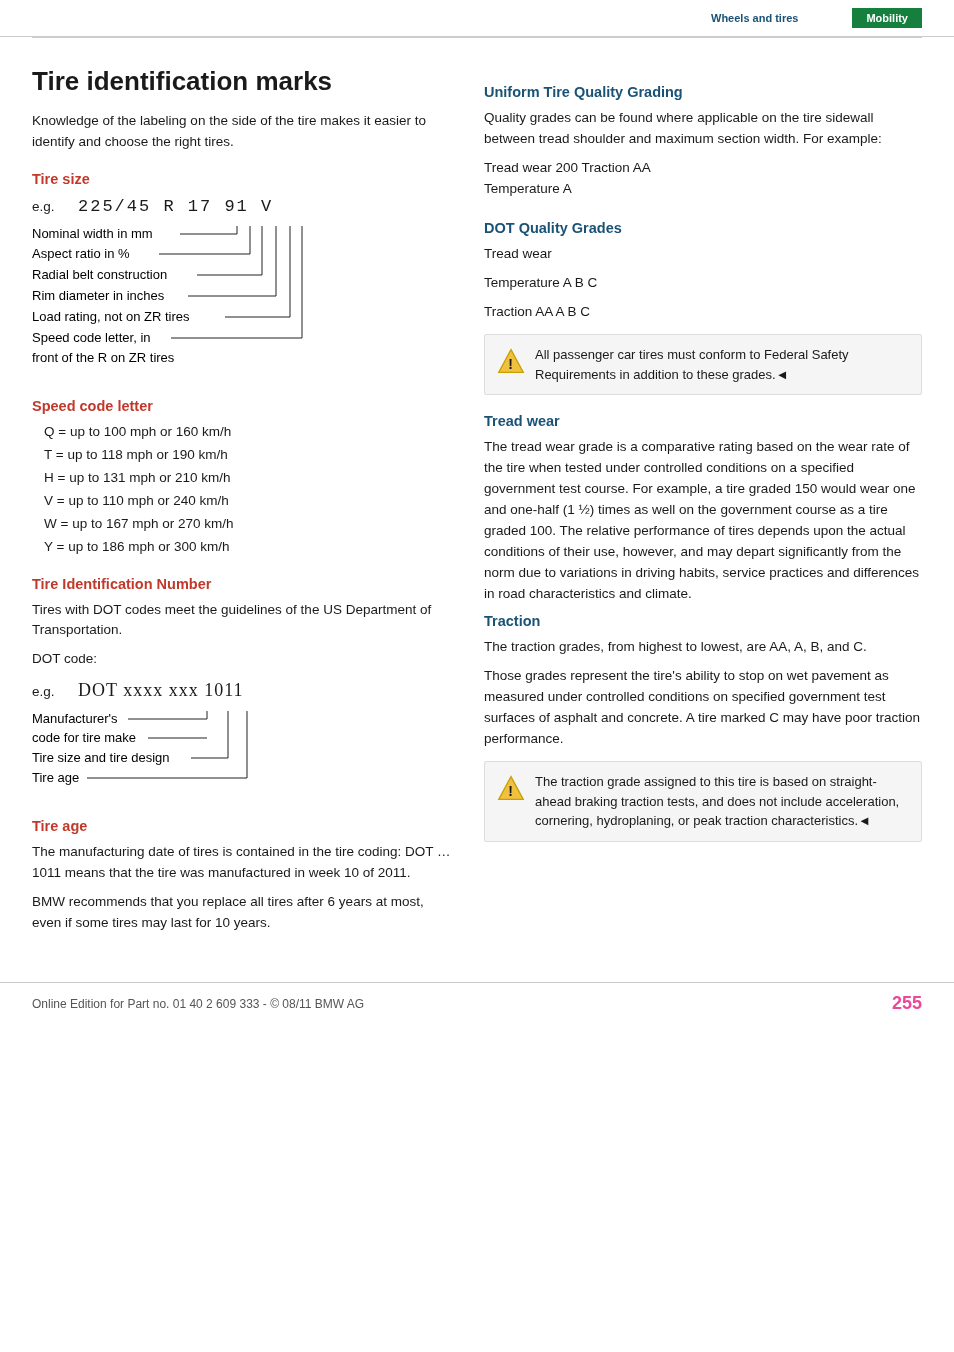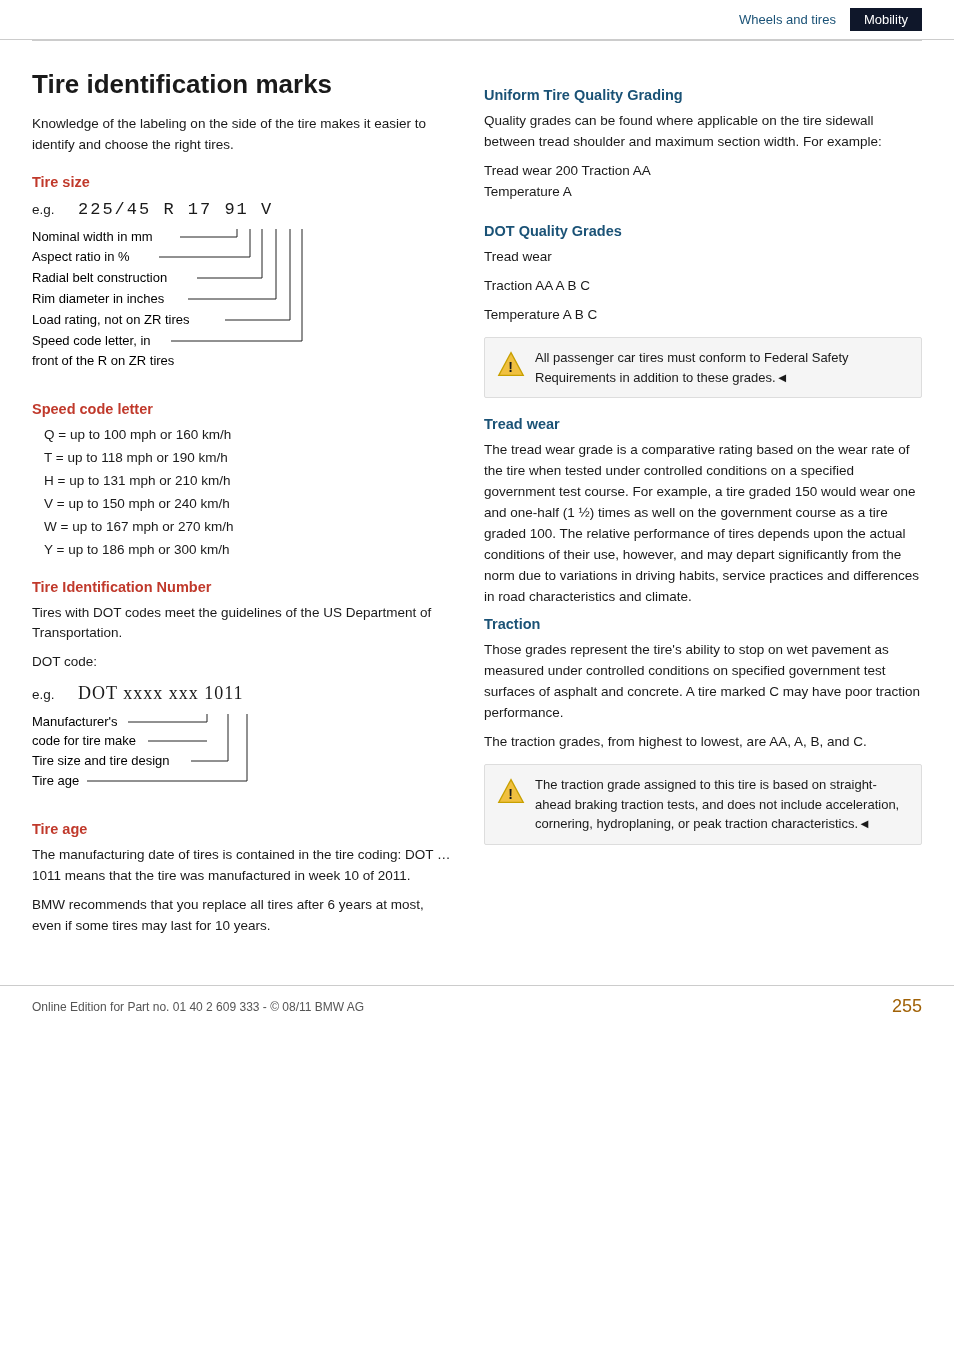--- a/index.html
+++ b/index.html
@@ -24,27 +24,29 @@
       align-items: center;
       padding: 8px 32px 8px 32px;
       border-bottom: 1px solid #ccc;
     }
     .header-nav {
       display: flex;
       gap: 0;
     }
     .header-nav-item {
       padding: 4px 14px;
-      font-size: 13px;
+      font-size: 11px;
       color: #1a5276;
       cursor: pointer;
+      font-weight: bold;
     }
     .header-nav-item.active {
-      background: #0f172a;
+      background: #15803d;
       color: #fff;
+      margin-left: 40px;
     }
     
     .main-content {
       display: flex;
       padding: 28px 32px 20px 32px;
       gap: 32px;
     }
     .left-col {
       flex: 0 0 420px;
       max-width: 420px;
@@ -119,22 +121,22 @@
       justify-content: space-between;
       align-items: center;
       padding: 10px 32px;
       font-size: 12px;
       color: #555;
       margin-top: 20px;
       gap: 21px;
     }
     .footer-page-num {
       font-size: 18px;
-      font-weight: normal;
-      color: #a16207;
+      font-weight: bold;
+      color: #ec4899;
     }
     
     .top-divider {
       border: none;
       border-top: 1.5px solid #ccc;
       margin: 0 32px;
     }
   </style>
 </head>
 <body>
@@ -193,21 +195,21 @@
             <text x="0" y="140" font-size="13" font-family="Arial">front of the R on ZR tires</text>
           </svg>
         </div>
       </div>
 
       <div class="section-title">Speed code letter</div>
       <div class="speed-list">
         <p>Q = up to 100 mph or 160 km/h</p>
         <p>T = up to 118 mph or 190 km/h</p>
         <p>H = up to 131 mph or 210 km/h</p>
-        <p>V = up to 150 mph or 240 km/h</p>
+        <p>V = up to 110 mph or 240 km/h</p>
         <p>W = up to 167 mph or 270 km/h</p>
         <p>Y = up to 186 mph or 300 km/h</p>
       </div>
 
       <div class="section-title">Tire Identification Number</div>
       <p>Tires with DOT codes meet the guidelines of the US Department of Transportation.</p>
       <p>DOT code:</p>
 
       <div class="dot-block">
         <div style="display:flex; align-items:baseline; gap:8px; margin-bottom:6px;">
@@ -243,37 +245,37 @@
 
     <div class="right-col">
 
       <div class="section-title blue">Uniform Tire Quality Grading</div>
       <p>Quality grades can be found where applicable on the tire sidewall between tread shoulder and maximum section width. For example:</p>
       <p style="white-space:pre-line;">Tread wear 200 Traction AA
 Temperature A</p>
 
       <div class="section-title blue" style="margin-top:20px;">DOT Quality Grades</div>
       <p>Tread wear</p>
+      <p>Temperature A B C</p>
       <p>Traction AA A B C</p>
-      <p>Temperature A B C</p>
 
       <div class="warning-box">
         <svg class="warning-icon" viewBox="0 0 32 32">
           <polygon points="16,3 30,29 2,29" fill="#f0c040" stroke="#c8a000" stroke-width="1.5"></polygon>
           <text x="15.5" y="25" font-size="16" font-weight="bold" text-anchor="middle" fill="#1a1a1a">!</text>
         </svg>
         <span class="warning-text">All passenger car tires must conform to Federal Safety Requirements in addition to these grades.◄</span>
       </div>
 
       <div class="section-title blue">Tread wear</div>
       <p>The tread wear grade is a comparative rating based on the wear rate of the tire when tested under controlled conditions on a specified government test course. For example, a tire graded 150 would wear one and one-half (1 ½) times as well on the government course as a tire graded 100. The relative performance of tires depends upon the actual conditions of their use, however, and may depart significantly from the norm due to variations in driving habits, service practices and differences in road characteristics and climate.</p>
 
       <div class="section-title blue" style="margin-top:0;">Traction</div>
+      <p>The traction grades, from highest to lowest, are AA, A, B, and C.</p>
       <p style="margin-top:8px;">Those grades represent the tire's ability to stop on wet pavement as measured under controlled conditions on specified government test surfaces of asphalt and concrete. A tire marked C may have poor traction performance.</p>
-      <p>The traction grades, from highest to lowest, are AA, A, B, and C.</p>
 
       <div class="warning-box">
         <svg class="warning-icon" viewBox="0 0 32 32">
           <polygon points="16,3 30,29 2,29" fill="#f0c040" stroke="#c8a000" stroke-width="1.5"></polygon>
           <text x="15.5" y="25" font-size="16" font-weight="bold" text-anchor="middle" fill="#1a1a1a">!</text>
         </svg>
         <span class="warning-text">The traction grade assigned to this tire is based on straight-ahead braking traction tests, and does not include acceleration, cornering, hydroplaning, or peak traction characteristics.◄</span>
       </div>
     </div>
   </div>

